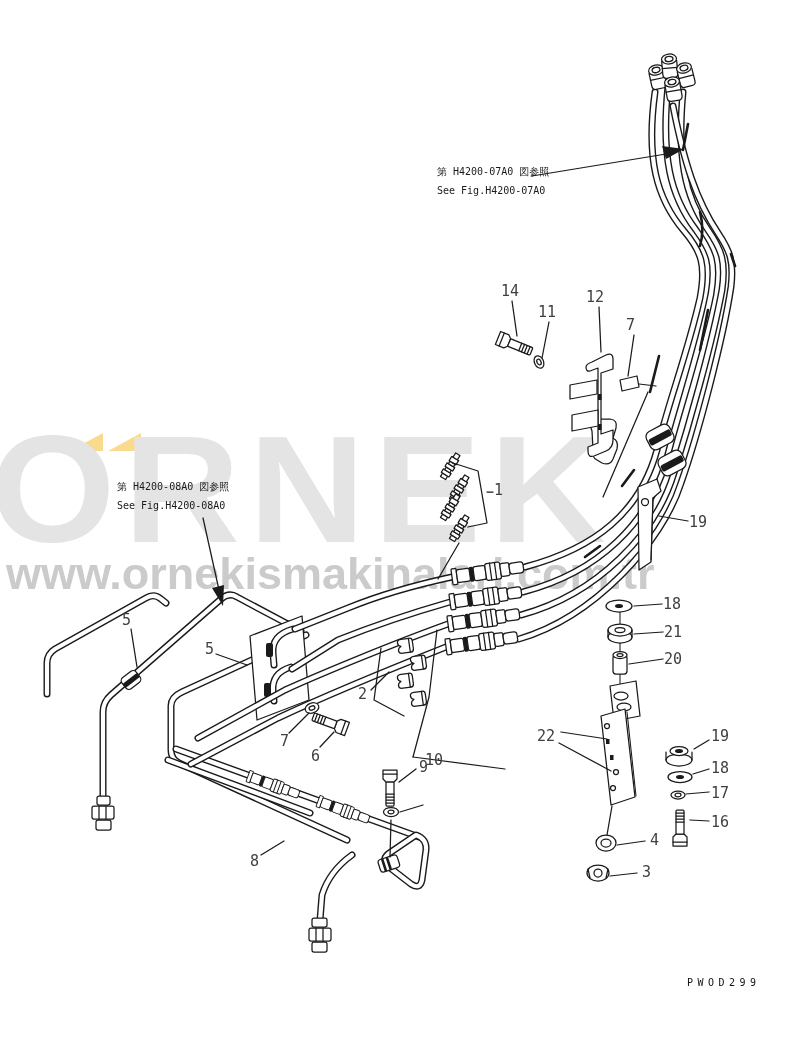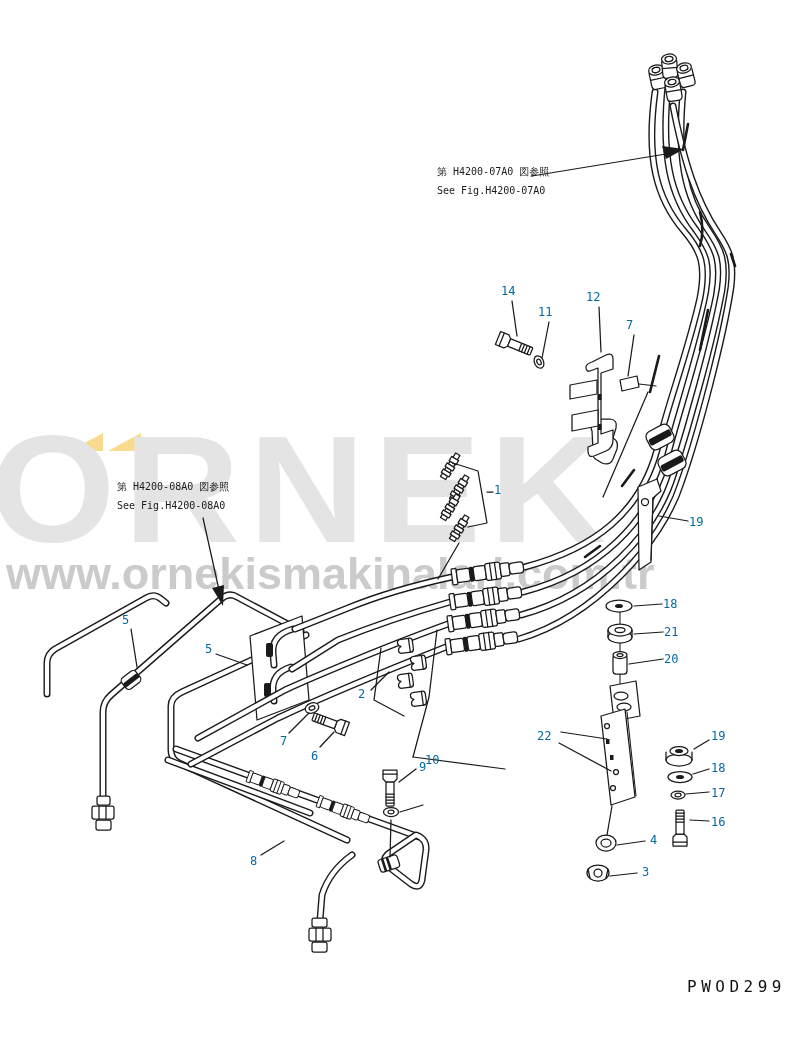--- a/index.html
+++ b/index.html
@@ -19,23 +19,23 @@
   
   #dsvg{position:absolute;left:0;top:0;z-index:2}
   #dsvg *{stroke:#1a1a1a;stroke-width:1.25;fill:none;stroke-linecap:round;stroke-linejoin:round}
   #dsvg .tube{stroke:#fff;stroke-width:4.2;fill:none}
   #dsvg .tube-o{stroke:#1a1a1a;stroke-width:7;fill:none}
   #dsvg .wfill{fill:#fff}
   #dsvg .dfill{fill:#1a1a1a;stroke:none}
   #dsvg .thin{stroke-width:1.05}
   #dsvg .shade{stroke-width:2.6}
   
-  .callout{position:absolute;z-index:3;color:#0369a1;font-size:12px;line-height:20px;white-space:nowrap}
+  .callout{position:absolute;z-index:3;color:#404040;font-size:15px;line-height:20px;white-space:nowrap}
   .refnote{position:absolute;z-index:3;color:#1a1a1a;font-size:10px;line-height:19px;white-space:nowrap}
-  .drawno{position:absolute;z-index:3;left:687px;top:977px;color:#111;font-size:16px;letter-spacing:4.5px}
+  .drawno{position:absolute;z-index:3;left:687px;top:977px;color:#111;font-size:10px;letter-spacing:4.5px}
 </style>
 </head>
 <body>
 
 <div class="wm-tri" style="left:70px;top:433px"></div>
 <div class="wm-tri" style="left:108px;top:433px"></div>
 <div class="wm-brand">ORNEK</div>
 <div class="wm-url">www.ornekismakinalari.com.tr</div>
 
 <svg id="dsvg" width="799" height="1043" viewBox="0 0 799 1043">

